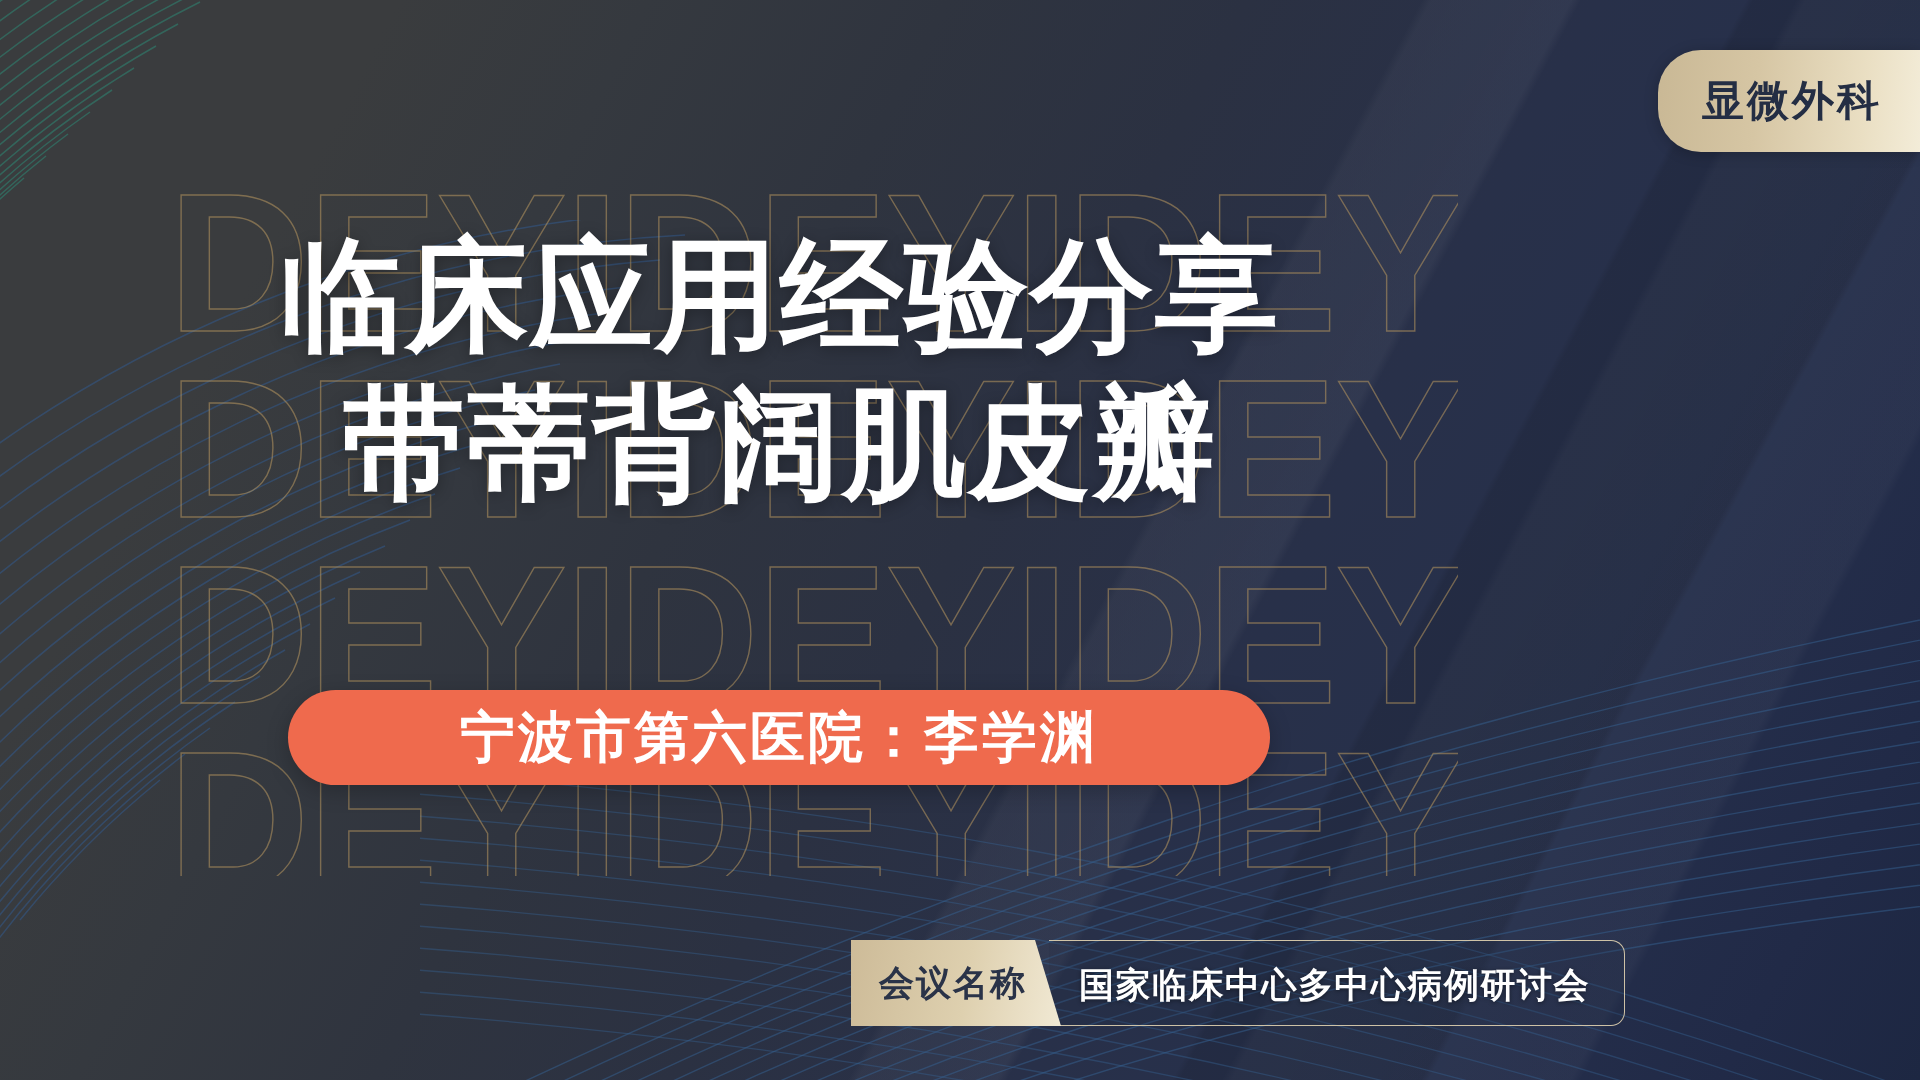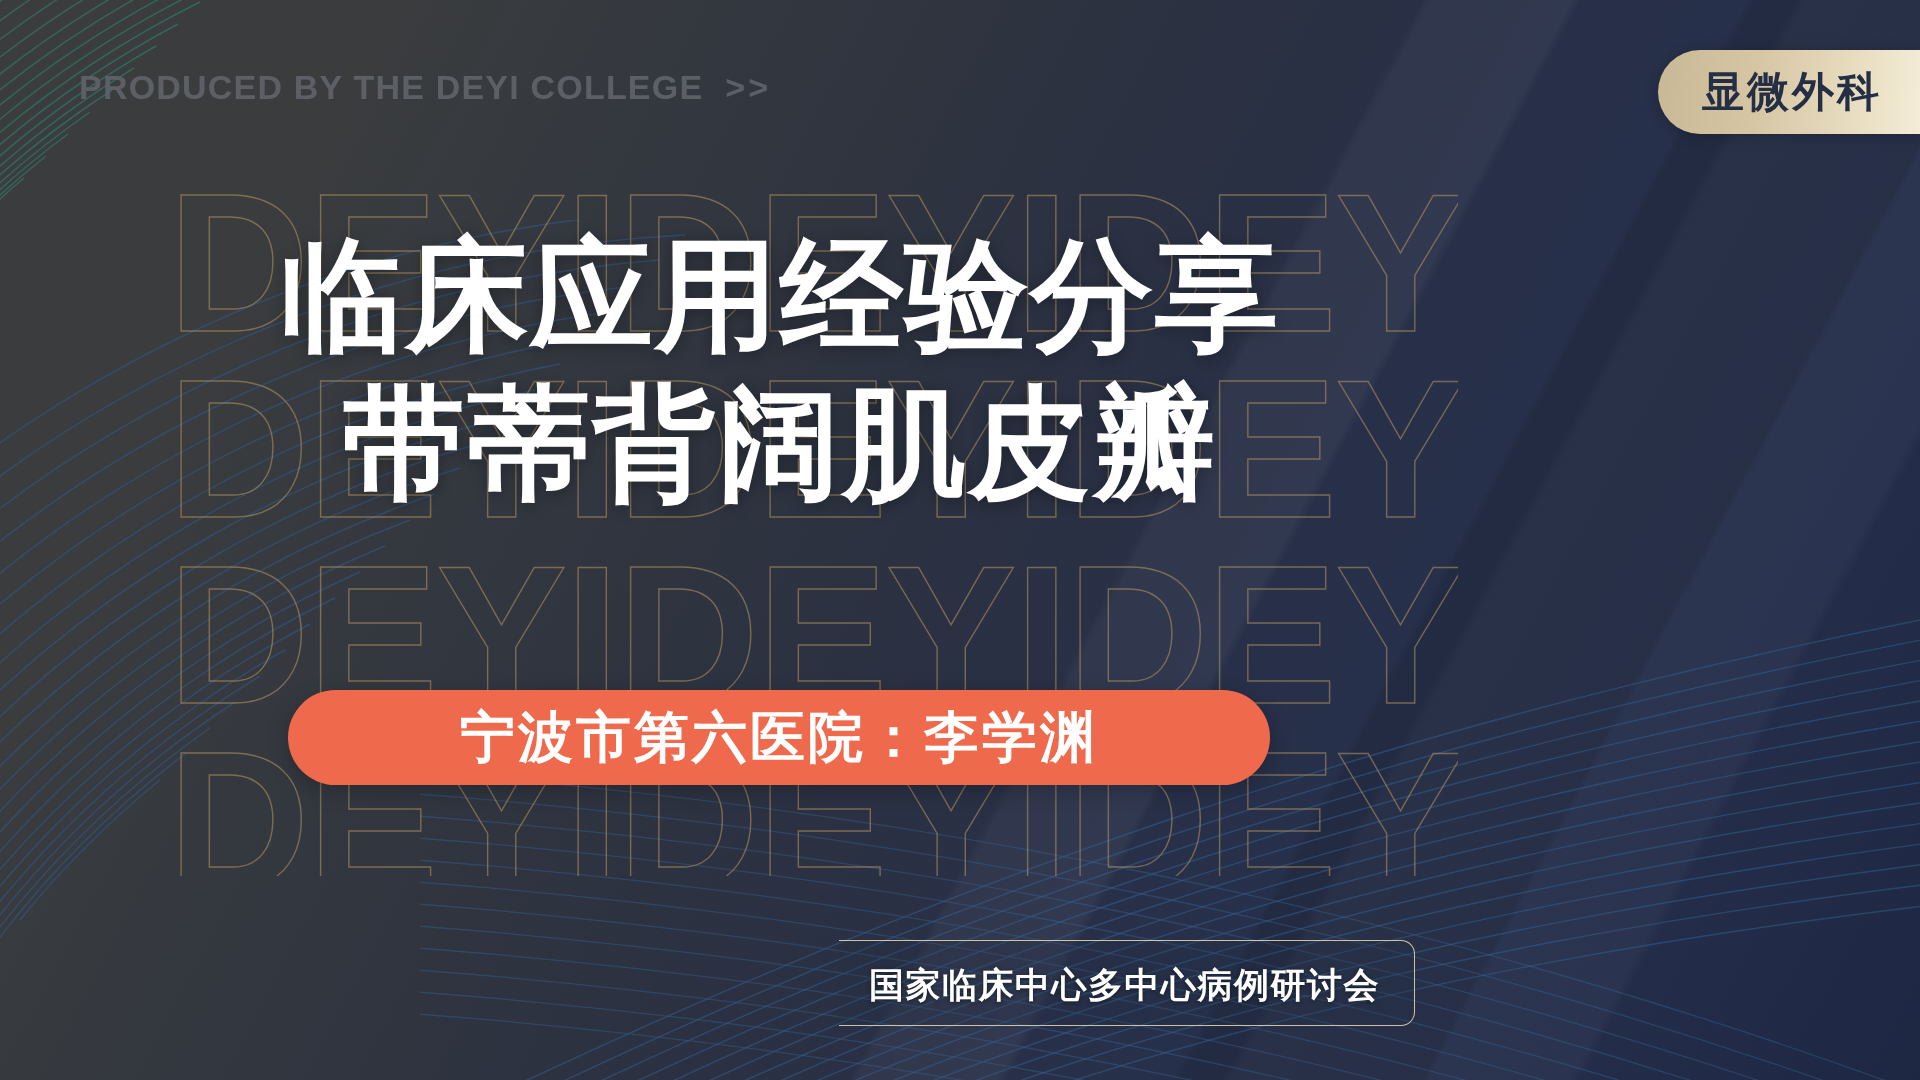--- a/index.html
+++ b/index.html
@@ -106,21 +106,21 @@
     color: #5c6066;
     letter-spacing: 3px;
     font-family: "Liberation Sans", sans-serif;
   }
 
   
   .dept-badge {
     position: absolute;
     right: 0;
     top: 50px;
-    height: 84px;
+    height: 102px;
     padding: 0 38px 0 44px;
     display: flex;
     align-items: center;
     border-radius: 43px 0 0 43px;
     background: linear-gradient(95deg, #c9b895 0%, #d6c6a4 38%, #eadfc3 78%, #f3ecd8 100%);
     box-shadow: 0 2px 14px rgba(0,0,0,0.22);
   }
   .dept-badge-text {
     font-size: 42px;
     font-weight: 700;
@@ -316,37 +316,36 @@
     </g>
   </svg>
 
   <div class="watermark">
     <div class="wm-row r1">DEYIDEYIDEYI</div>
     <div class="wm-row r2">DEYIDEYIDEYI</div>
     <div class="wm-row r3">DEYIDEYIDEYI</div>
     <div class="wm-row r4">DEYIDEYIDEYI</div>
   </div>
 
-  <div class="eyebrow">
-    <span class="eyebrow-text">PRODUCED BY THE DEYI COLLEGE</span>
-    <span class="eyebrow-chevrons">&gt;&gt;</span>
-  </div>
 
   <div class="dept-badge">
     <span class="dept-badge-text">显微外科</span>
   </div>
 
   <div class="title-block">
     <div class="title-line">临床应用经验分享</div>
     <div class="title-line">带蒂背阔肌皮瓣</div>
   </div>
 
   <div class="speaker-pill">
     <span class="speaker-text">宁波市第六医院：李学渊</span>
   </div>
 
   <div class="meeting-bar">
+    <div class="meeting-tag">
+      <span class="meeting-tag-text">会议名称</span>
+    </div>
     <div class="meeting-value">
       <span class="meeting-value-text">国家临床中心多中心病例研讨会</span>
     </div>
   </div>
 
 </div>
 
 </body></html>

